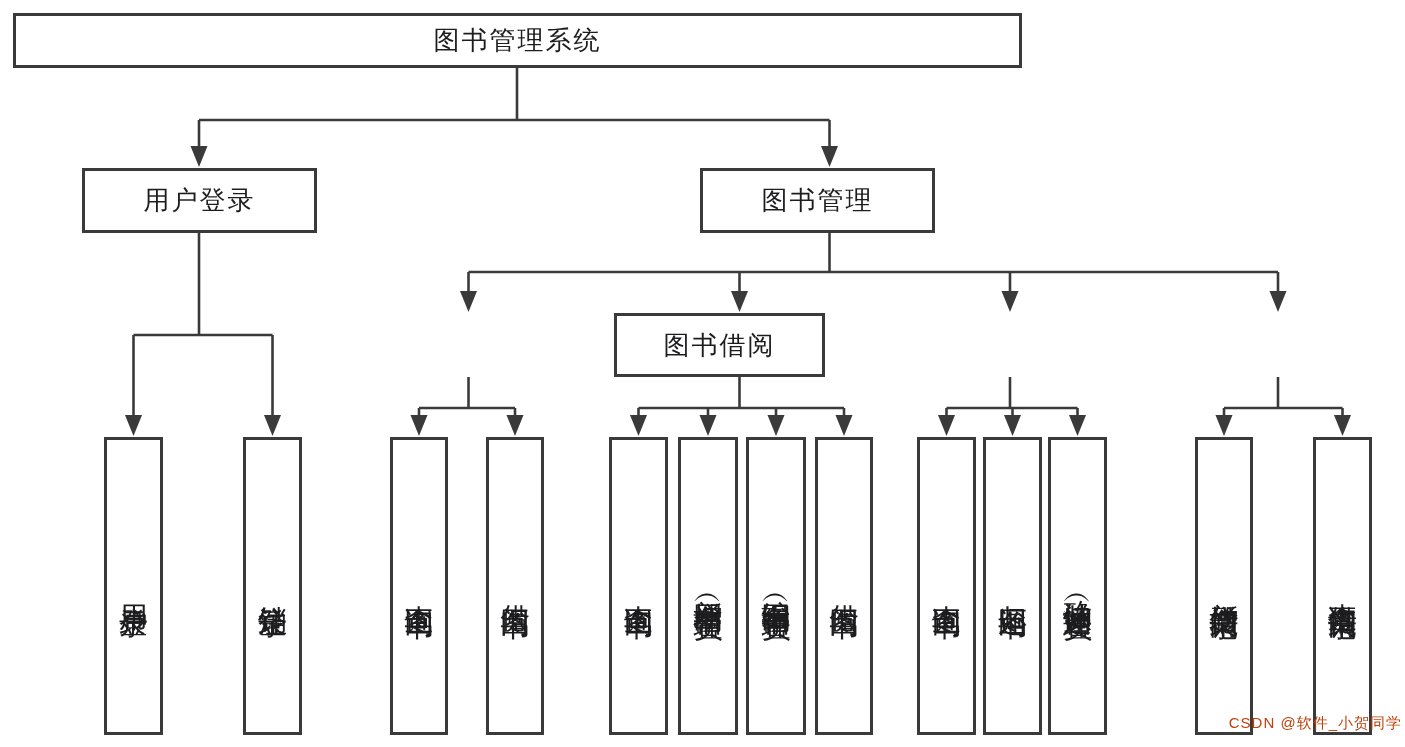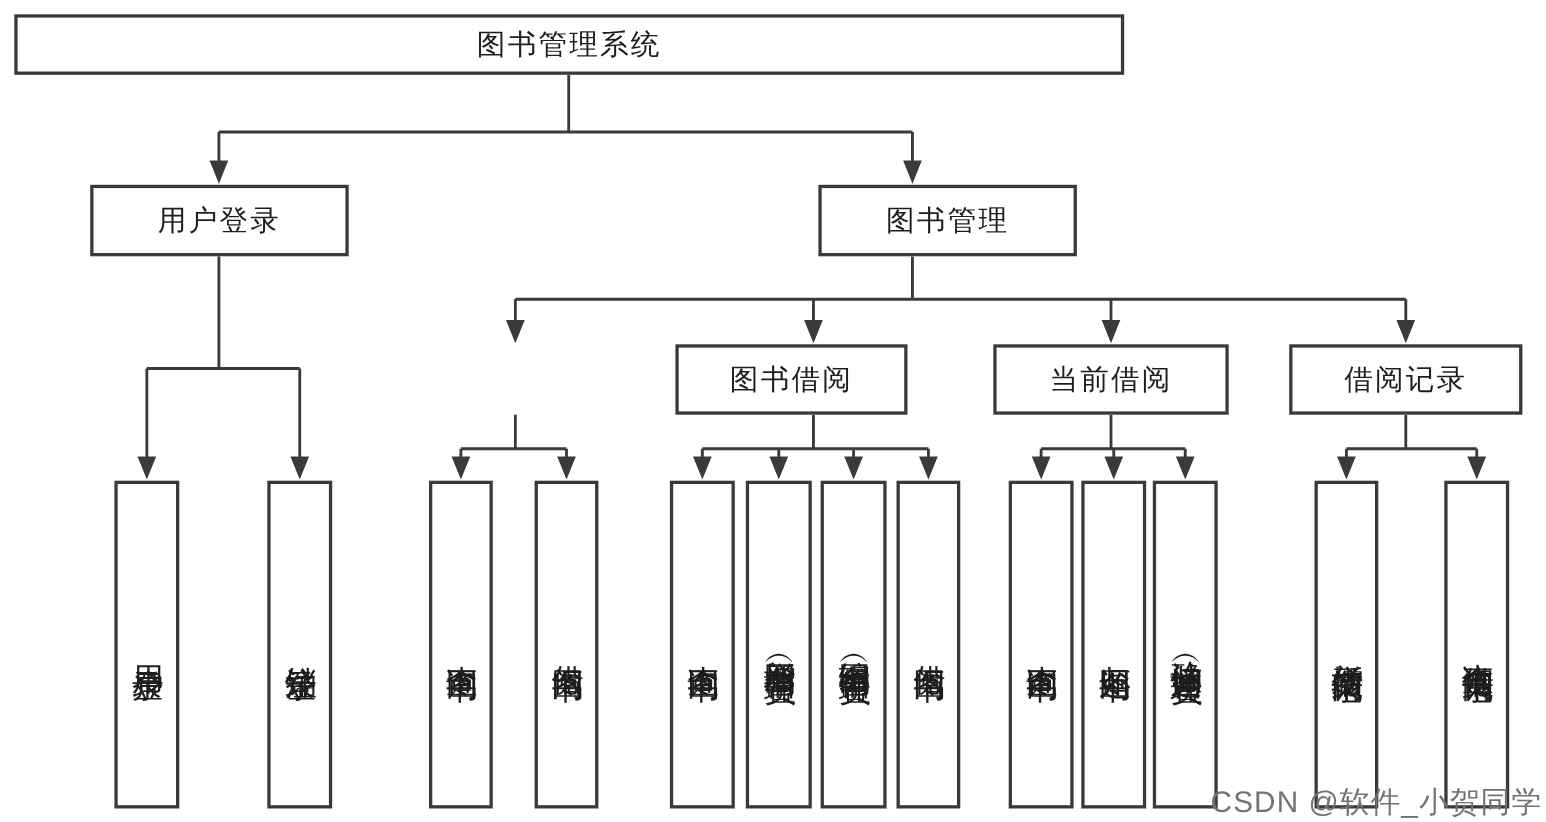--- a/index.html
+++ b/index.html
@@ -36,23 +36,23 @@
     writing-mode: vertical-rl;
     text-orientation: mixed;
     font-size: 29px;
     line-height: 1;
     letter-spacing: 2px;
     white-space: nowrap;
   }
   .watermark {
     position: absolute;
     right: 3px;
-    bottom: 0;
-    font-size: 27px;
-    color: #737373;
+    bottom: 14px;
+    font-size: 15px;
+    color: #c2410c;
     letter-spacing: 1px;
     z-index: 5;
     white-space: nowrap;
   }
 </style>
 </head>
 <body>
 
 <div class="canvas">
 
@@ -111,32 +111,26 @@
       <polygon points="1334,415 1351,415 1342.5,436" fill="#3a3a3a"></polygon>
     </svg>
 
   <div class="node" style="left:13px; top:13px; width:1009px; height:55px">
     <span class="h-label">图书管理系统</span>
   </div>
 
   <div class="node" style="left:82px; top:168px; width:235px; height:65px">
     <span class="h-label">用户登录</span>
   </div>
-  <div class="node" style="left:744px; top:168px; width:235px; height:65px">
+  <div class="node" style="left:700px; top:168px; width:235px; height:65px">
     <span class="h-label">图书管理</span>
   </div>
 
   <div class="node" style="left:614px; top:313px; width:211px; height:64px">
     <span class="h-label">图书借阅</span>
-  </div>
-  <div class="node" style="left:903px; top:313px; width:214px; height:64px">
-    <span class="h-label">当前借阅</span>
-  </div>
-  <div class="node" style="left:1172px; top:313px; width:212px; height:64px">
-    <span class="h-label">借阅记录</span>
   </div>
 
   <div class="node" style="left:104px; top:437px; width:59px; height:298px">
     <span class="v-label">用户登录</span>
   </div>
   <div class="node" style="left:243px; top:437px; width:59px; height:298px">
     <span class="v-label">注销登录</span>
   </div>
 
   <div class="node" style="left:390px; top:437px; width:58px; height:298px">

